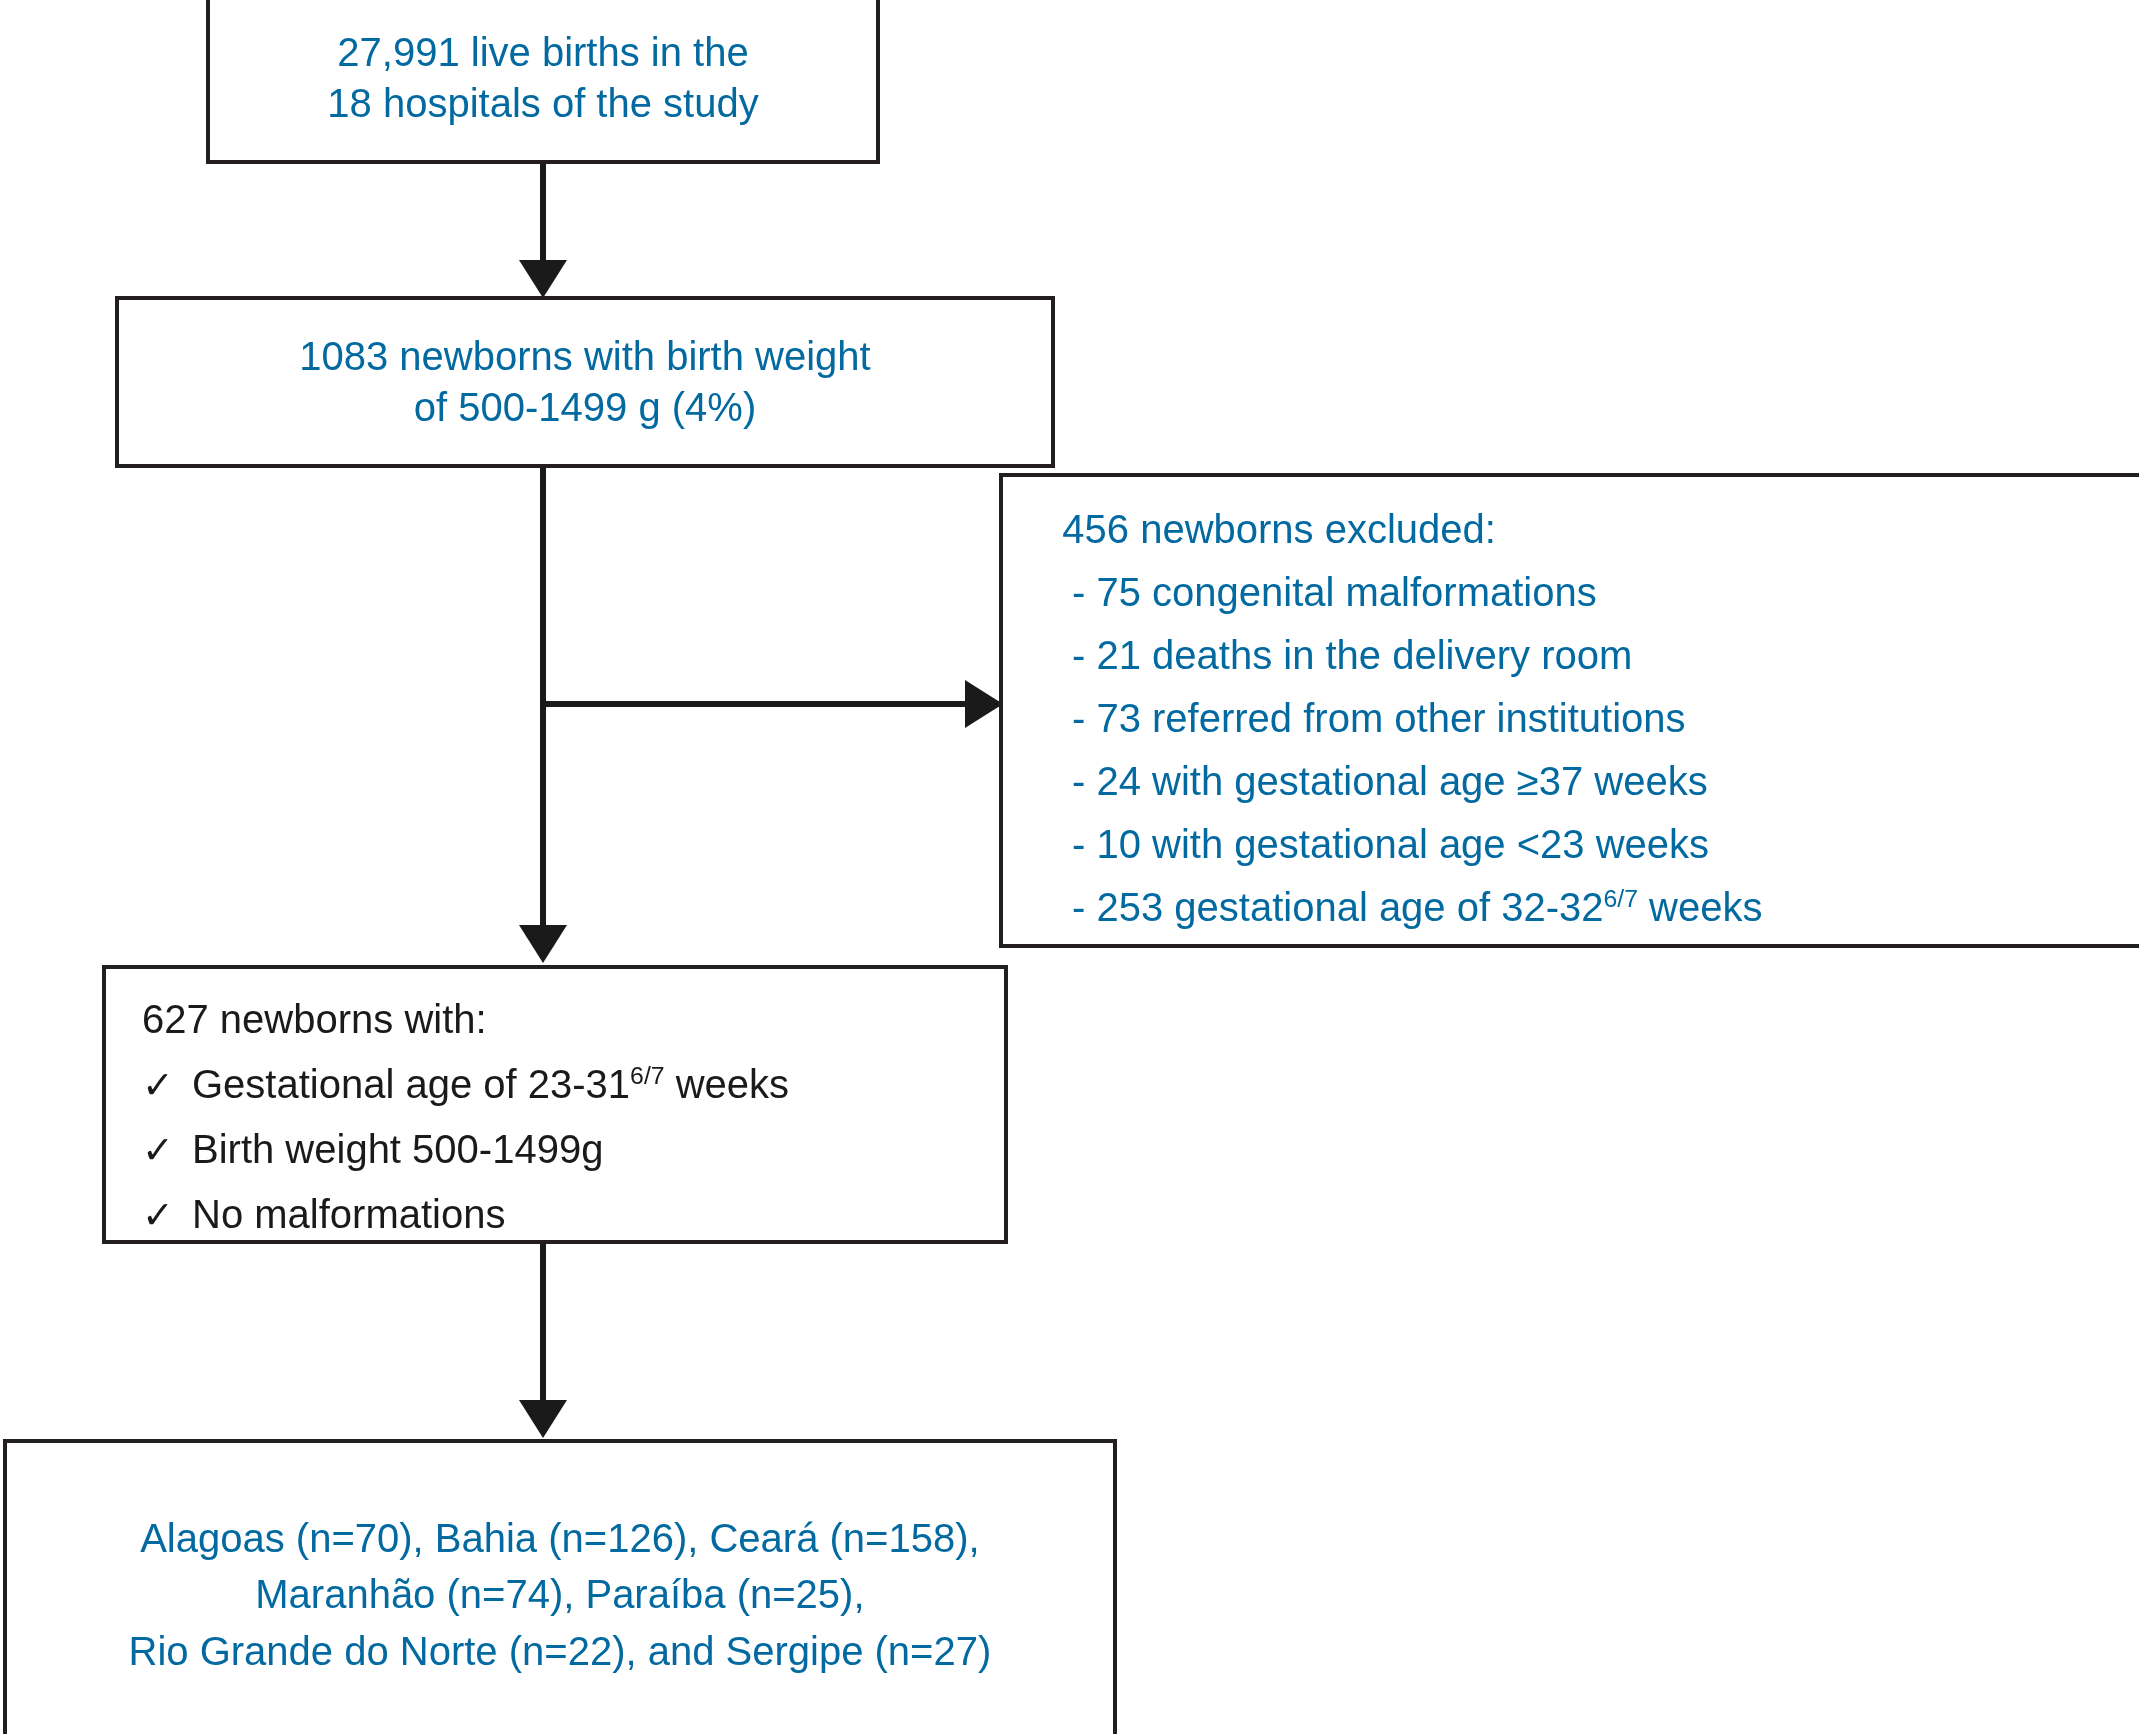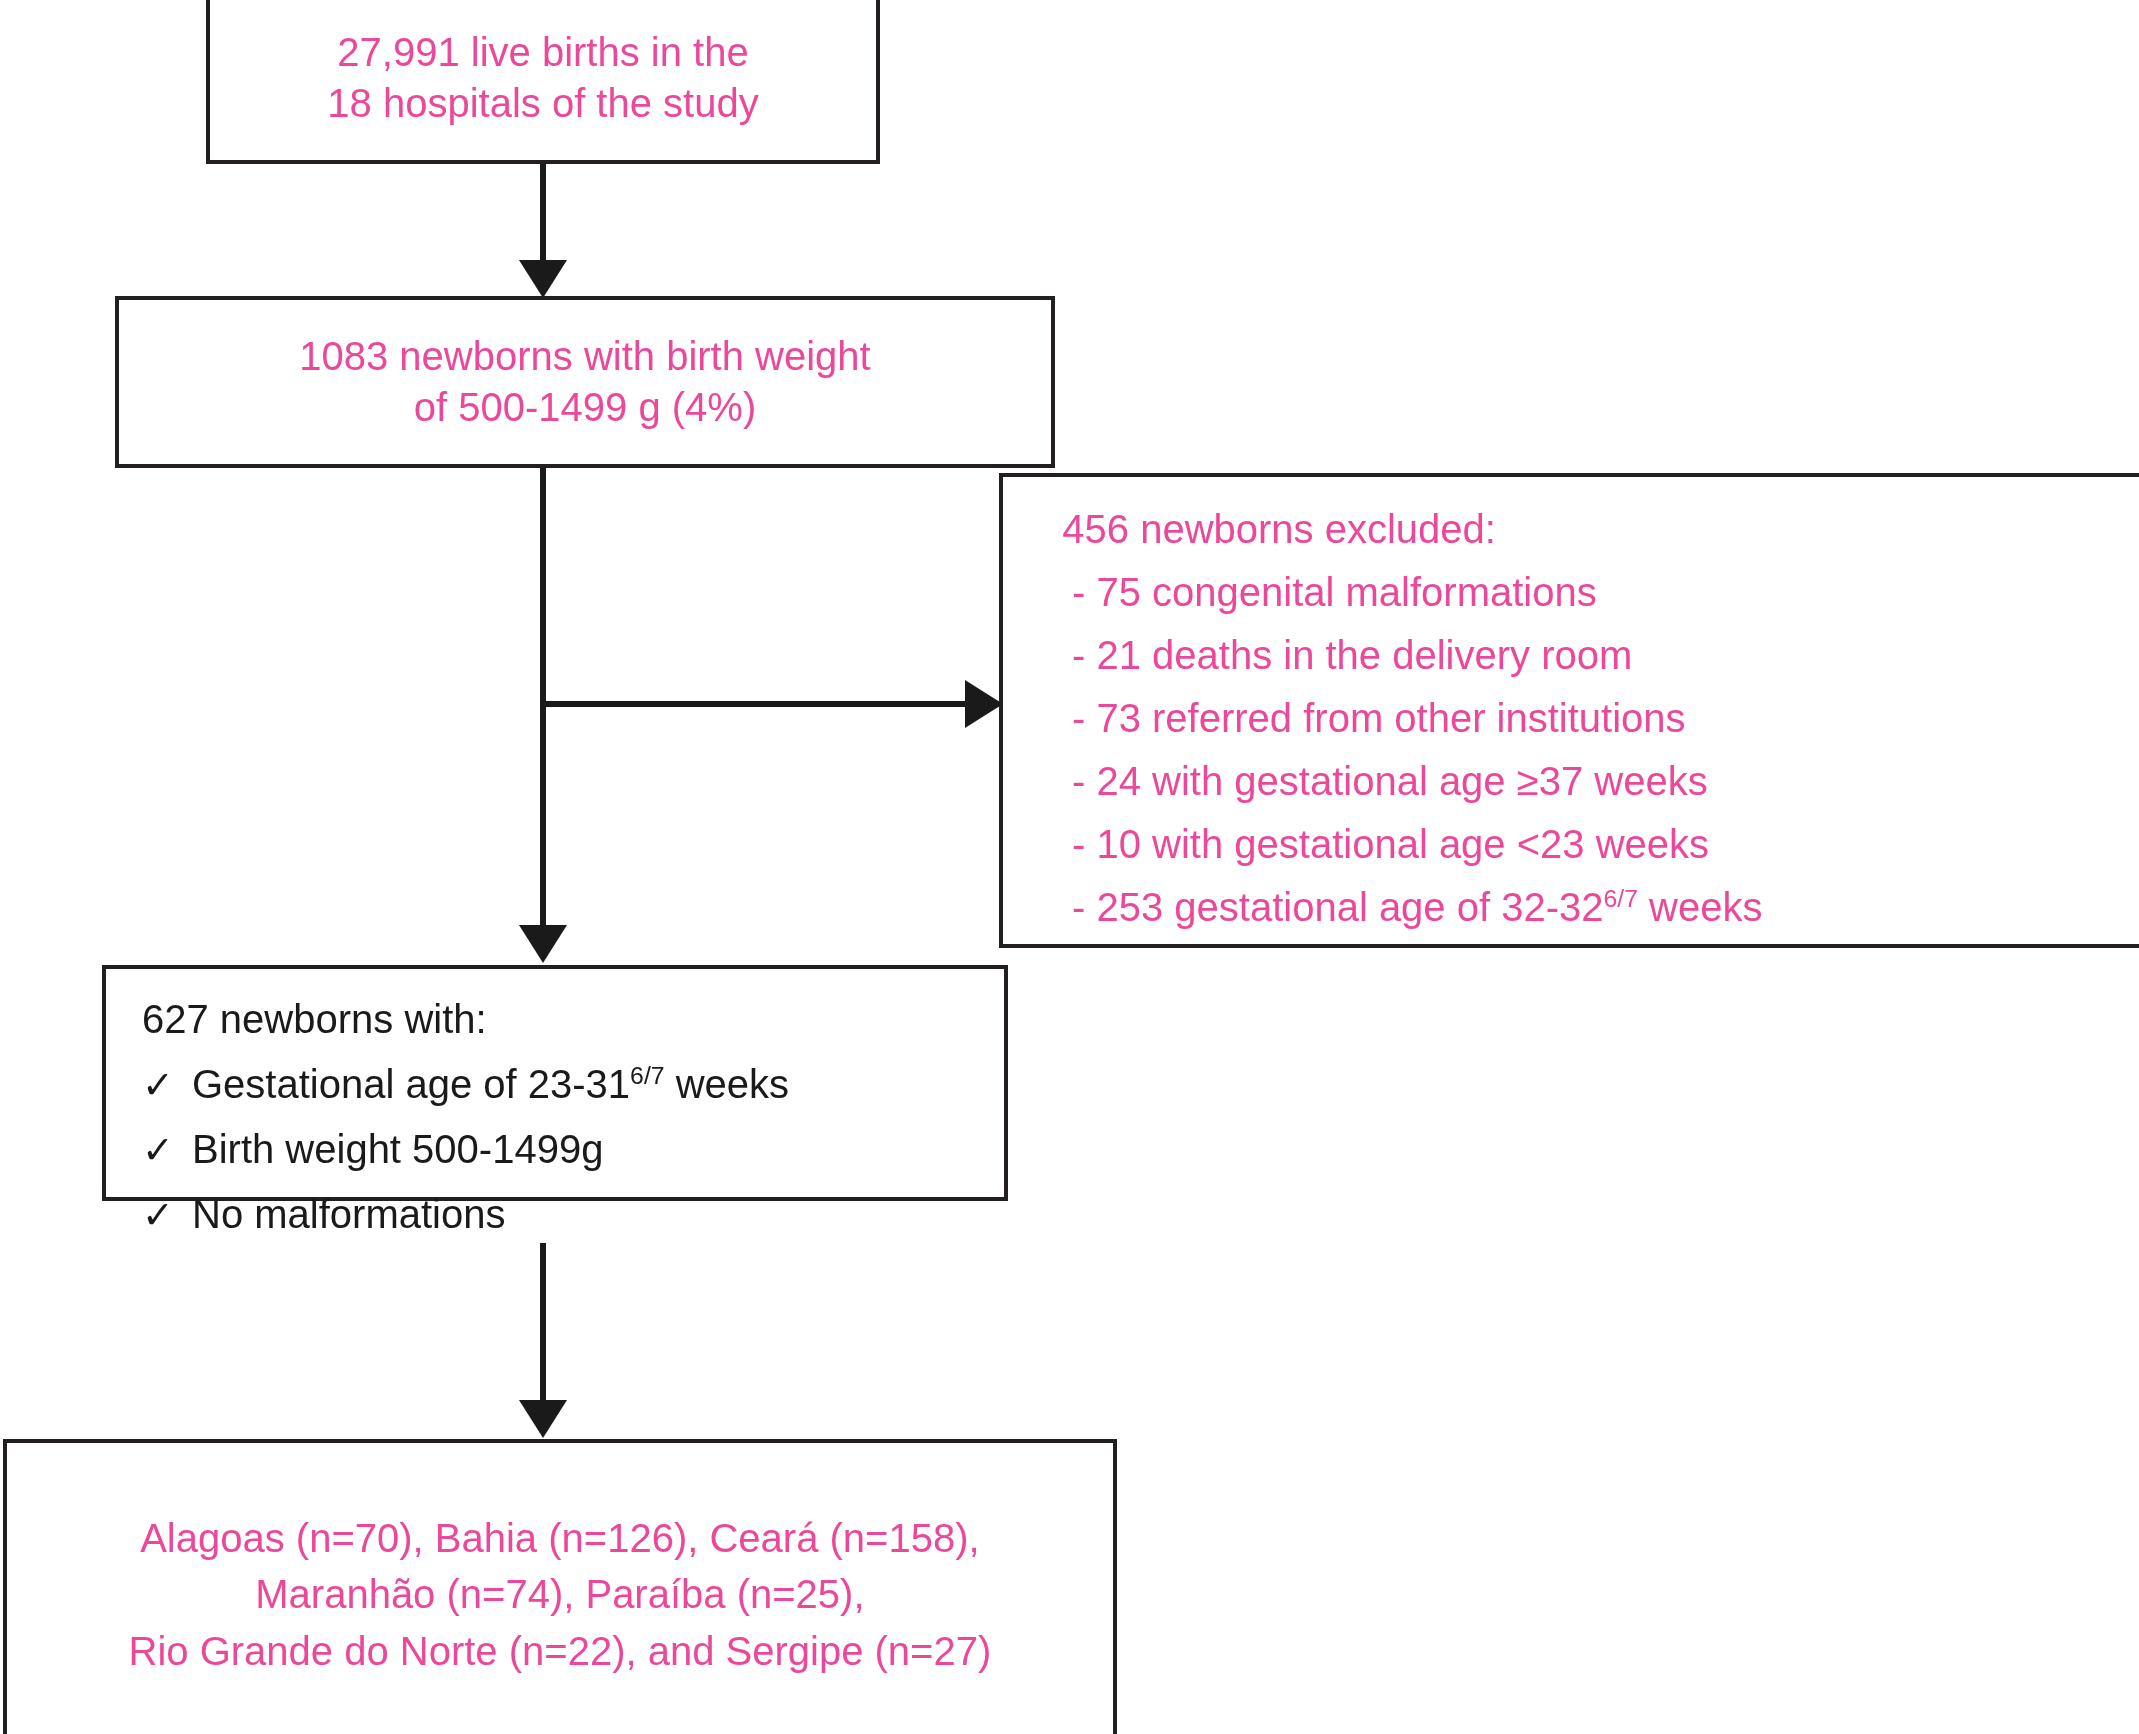--- a/index.html
+++ b/index.html
@@ -28,21 +28,21 @@
     flex-direction: column;
     justify-content: center;
   }
 
   .node-centered {
     align-items: center;
     text-align: center;
   }
 
   .line {
-    color: #ec4899;
+    color: #0369a1;
     font-size: 40px;
     line-height: 1.28;
     white-space: nowrap;
   }
 
   
   #box-start {
     left: 206px;
     top: -7.6px;
     width: 674px;
@@ -74,21 +74,21 @@
   }
   .excl-item {
     margin: 23px 0 0 25px;
   }
 
   
   #box-included {
     left: 102px;
     top: 965px;
     width: 906px;
-    height: 236px;
+    height: 279px;
     justify-content: flex-start;
     padding: 17px 0 0 36px;
   }
   #box-included .incl-title {
     margin: 13.4px 0 0 0;
     font-size: 40px;
     line-height: 1.0;
   }
   .check-row {
     display: flex;

